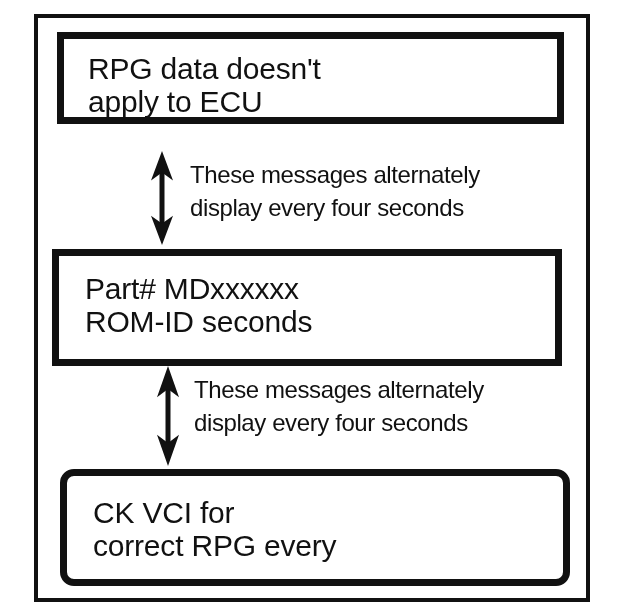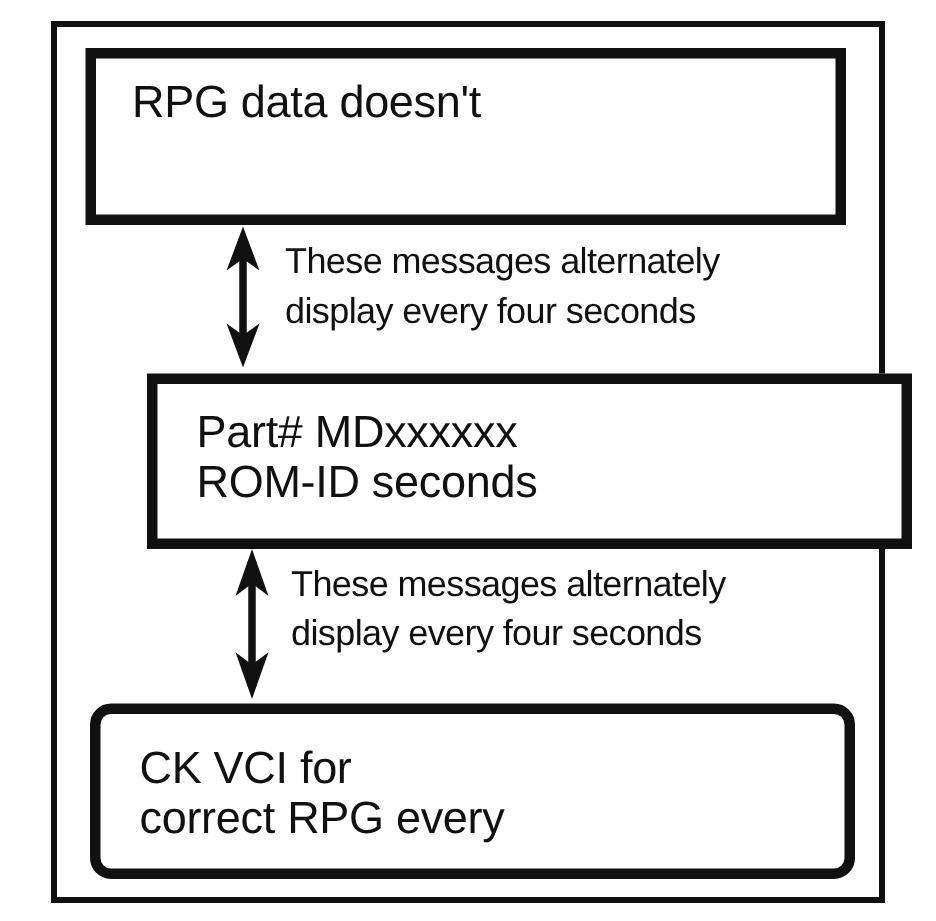--- a/index.html
+++ b/index.html
@@ -26,23 +26,23 @@
     border: 7px solid var(--ink, #111111);
     background: var(--bg, #ffffff);
   }
   .msg-box .boxtext {
     font-size: 30px;
     line-height: 33px;
     letter-spacing: -0.2px;
     color: var(--ink, #111111);
     white-space: nowrap;
   }
-  .box-1 { left: 57px; top: 32px;  width: 507px; height: 118px; }
+  .box-1 { left: 57px; top: 32px;  width: 507px; height: 92px; }
   .box-1 .boxtext { padding: 13px 0 0 24px; }
-  .box-2 { left: 52px; top: 249px; width: 510px; height: 117px; margin-left: 46px; }
+  .box-2 { left: 52px; top: 249px; width: 510px; height: 117px; }
   .box-2 .boxtext { padding: 16px 0 0 26px; }
   .box-3 { left: 60px; top: 469px; width: 510px; height: 117px; border-radius: 14px; }
   .box-3 .boxtext { padding: 20px 0 0 26px; }
   .arrow {
     position: absolute;
     color: var(--ink, #111111);
   }
   .arrow-1 { left: 147px; top: 151px; width: 30px; height: 94px; }
   .arrow-2 { left: 153px; top: 366px; width: 30px; height: 100px; }
   .arrow svg { display: block; width: 100%; height: 100%; }
@@ -60,20 +60,21 @@
 </head>
 <body>
 
 <div class="canvas">
 
   <div class="outer-frame"></div>
 
   <div class="msg-box box-1">
     <div class="boxtext">
       <div>RPG data doesn't</div>
+      <div>apply to ECU</div>
     </div>
   </div>
 
   <div class="arrow arrow-1">
     <svg viewBox="0 0 30 96" preserveAspectRatio="none" aria-hidden="true">
       <line x1="15" y1="18" x2="15" y2="78" stroke="currentColor" stroke-width="5"></line>
       <polygon points="15,0 4,30 15,22 26,30" fill="currentColor"></polygon>
       <polygon points="15,96 4,66 15,74 26,66" fill="currentColor"></polygon>
     </svg>
   </div>

